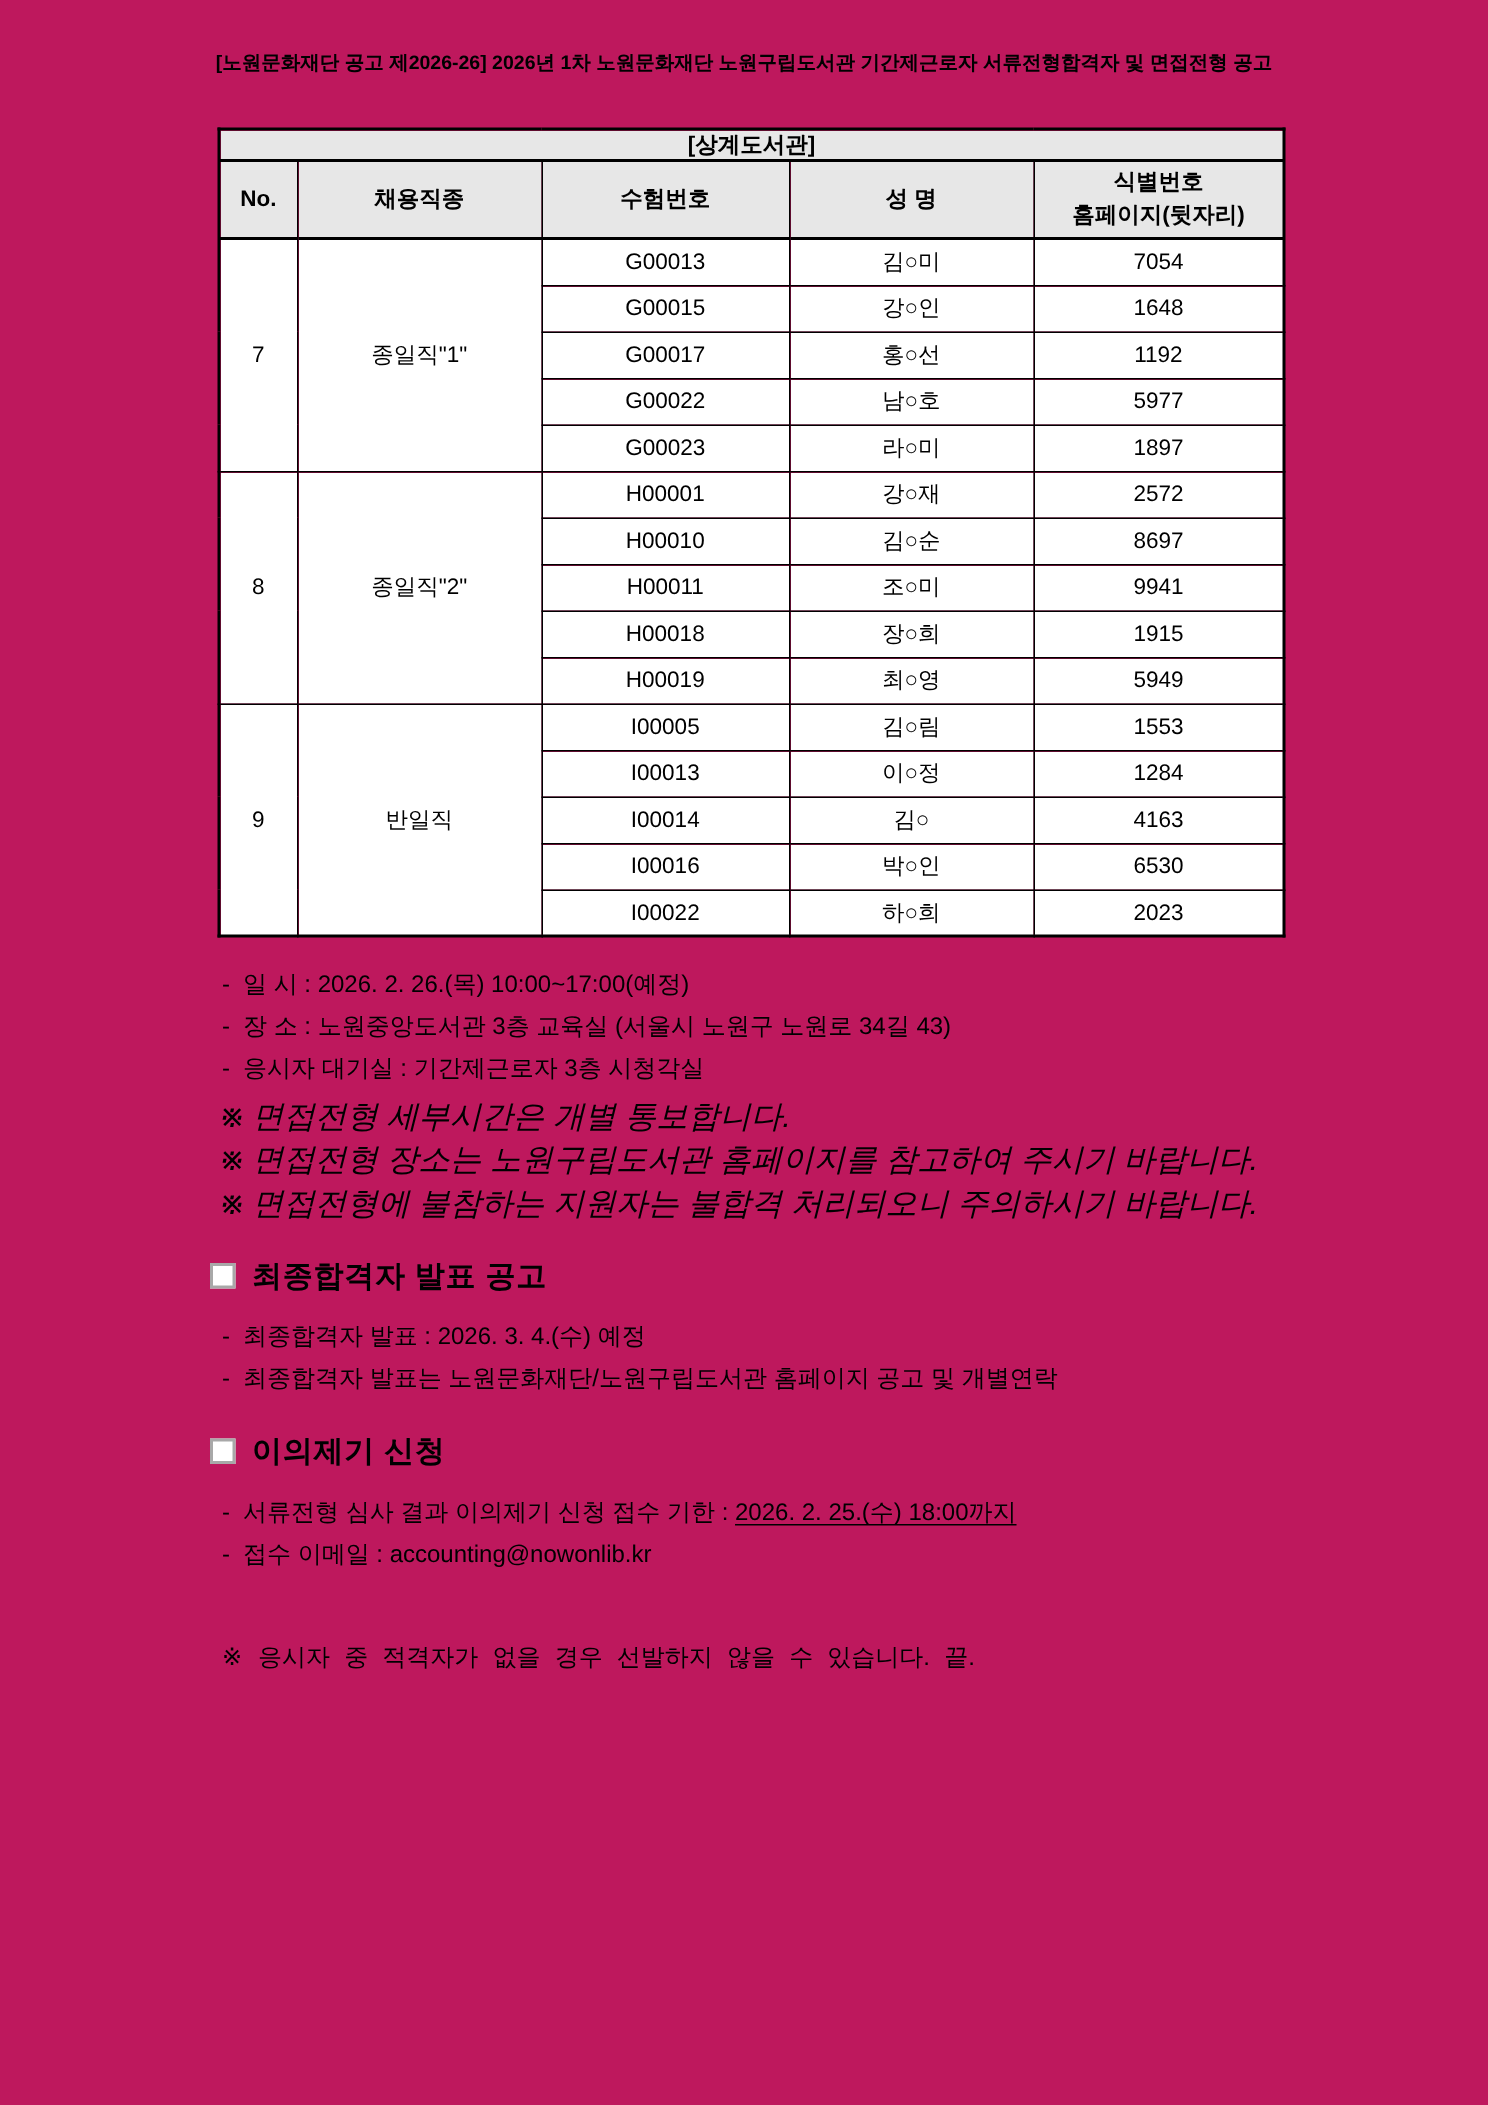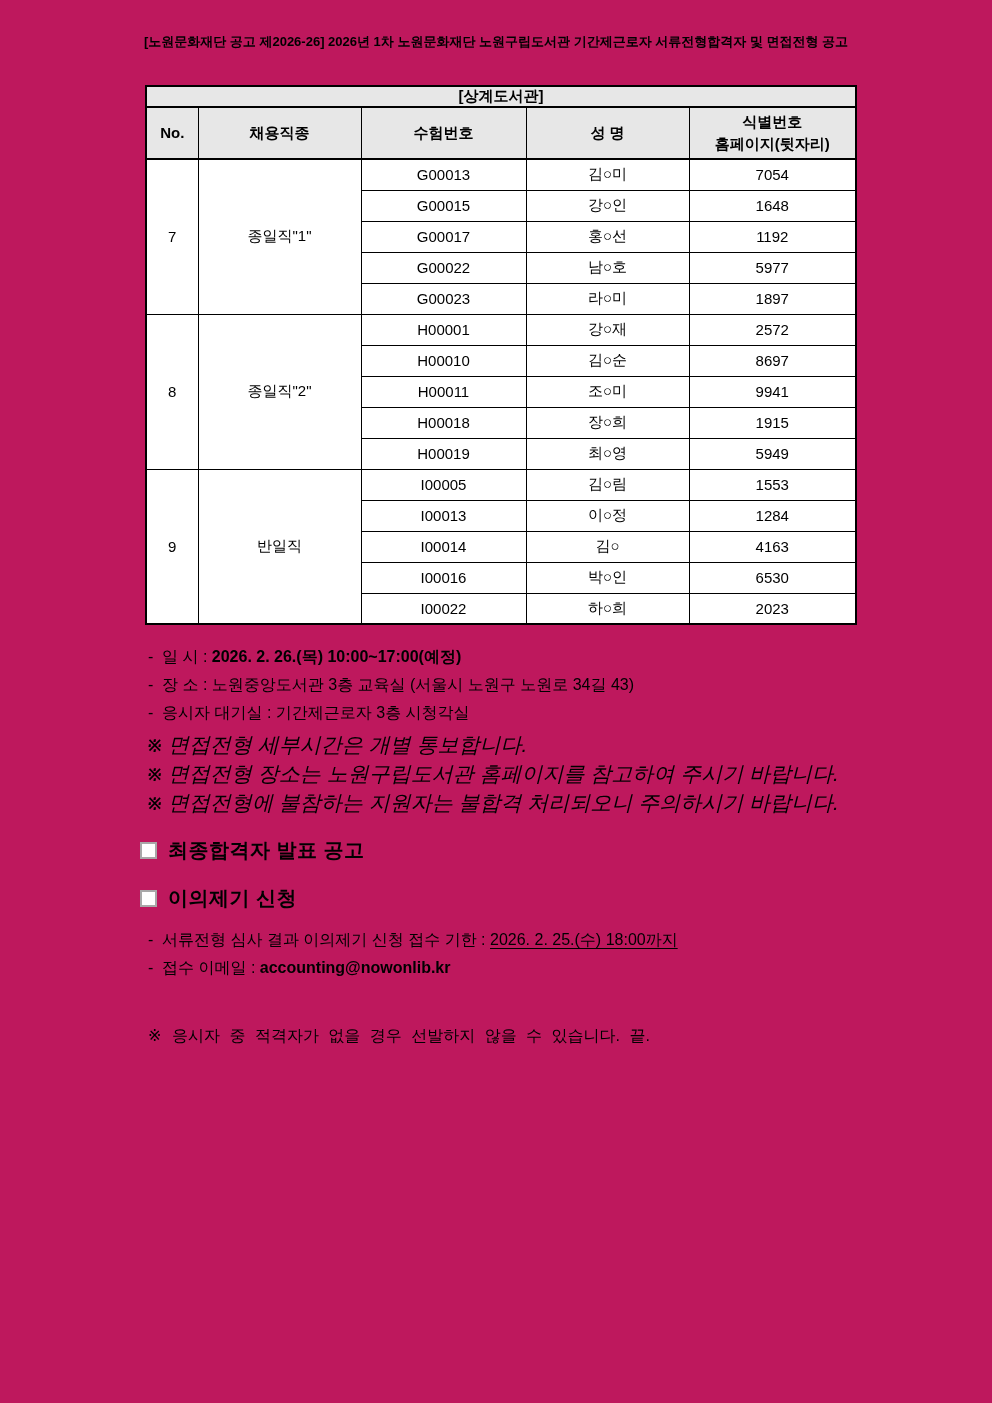--- a/index.html
+++ b/index.html
@@ -57,21 +57,21 @@
     border:2px solid #a8a8a8;
     background:#fff;
     margin-right:11px;
     flex:0 0 auto;
   }
   .section-title { font-size:20px; font-weight:bold; letter-spacing:0.5px; }
 
   .items { margin-top:13px; padding-left:8px; }
   .item { font-size:16px; line-height:28px; }
   .item .dash { display:inline-block; width:14px; }
-  .seg-bold { font-weight:bold; }
+  .seg-bold { font-weight:normal; }
   .seg-bold-underline { font-weight:normal; text-decoration:underline; text-underline-offset:3px; }
 
   .notes { margin-top:3px; padding-left:6px; }
   .note { font-size:21px; line-height:29px;font-style:italic; }
   .note .note-mark { display:inline-block; width:22px; }
 
   .footer-note {
     margin:44px 0 0 148px;
     font-size:16px;
     word-spacing:5px;
@@ -204,20 +204,24 @@
           <div class="note"><span class="note-mark">※</span><span>면접전형 세부시간은 개별 통보합니다.</span></div>
           <div class="note"><span class="note-mark">※</span><span>면접전형 장소는 노원구립도서관 홈페이지를 참고하여 주시기 바랍니다.</span></div>
           <div class="note"><span class="note-mark">※</span><span>면접전형에 불참하는 지원자는 불합격 처리되오니 주의하시기 바랍니다.</span></div>
         </div>
       </div>
       <div class="section">
         <div class="section-heading">
           <span class="checkbox"></span>
           <span class="section-title">최종합격자 발표 공고</span>
         </div>
+        <div class="items">
+          <div class="item"><span class="dash">-</span><span>최종합격자 발표 : </span><span class="seg-bold">2026. 3. 4.(수) 예정</span></div>
+          <div class="item"><span class="dash">-</span><span>최종합격자 발표는 노원문화재단/노원구립도서관 홈페이지 공고 및 개별연락</span></div>
+        </div>
       </div>
       <div class="section">
         <div class="section-heading">
           <span class="checkbox"></span>
           <span class="section-title">이의제기 신청</span>
         </div>
         <div class="items">
           <div class="item"><span class="dash">-</span><span>서류전형 심사 결과 이의제기 신청 접수 기한 : </span><span class="seg-bold-underline">2026. 2. 25.(수) 18:00까지</span></div>
           <div class="item"><span class="dash">-</span><span>접수 이메일 : </span><span class="seg-bold">accounting@nowonlib.kr</span></div>
         </div>

